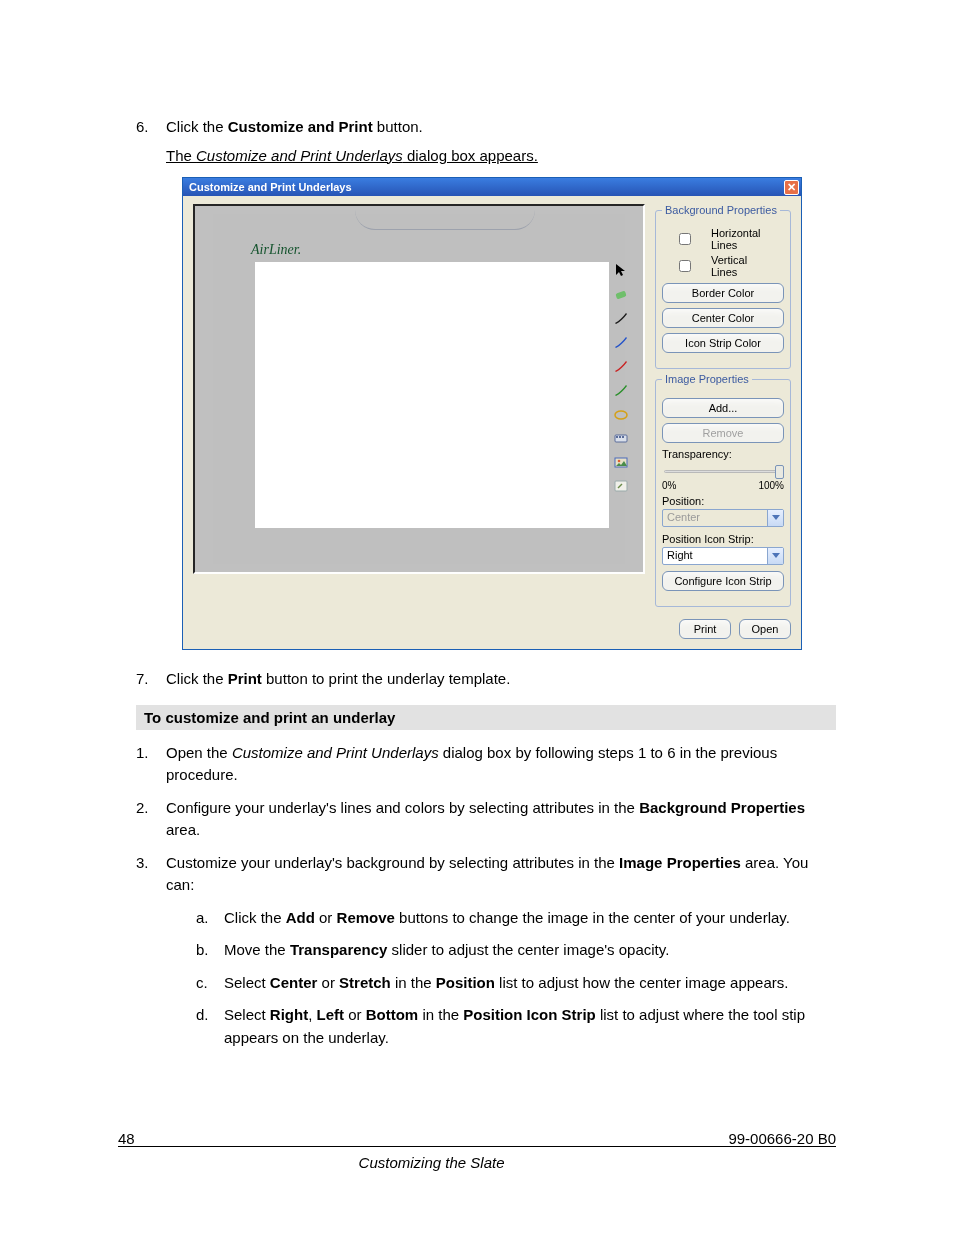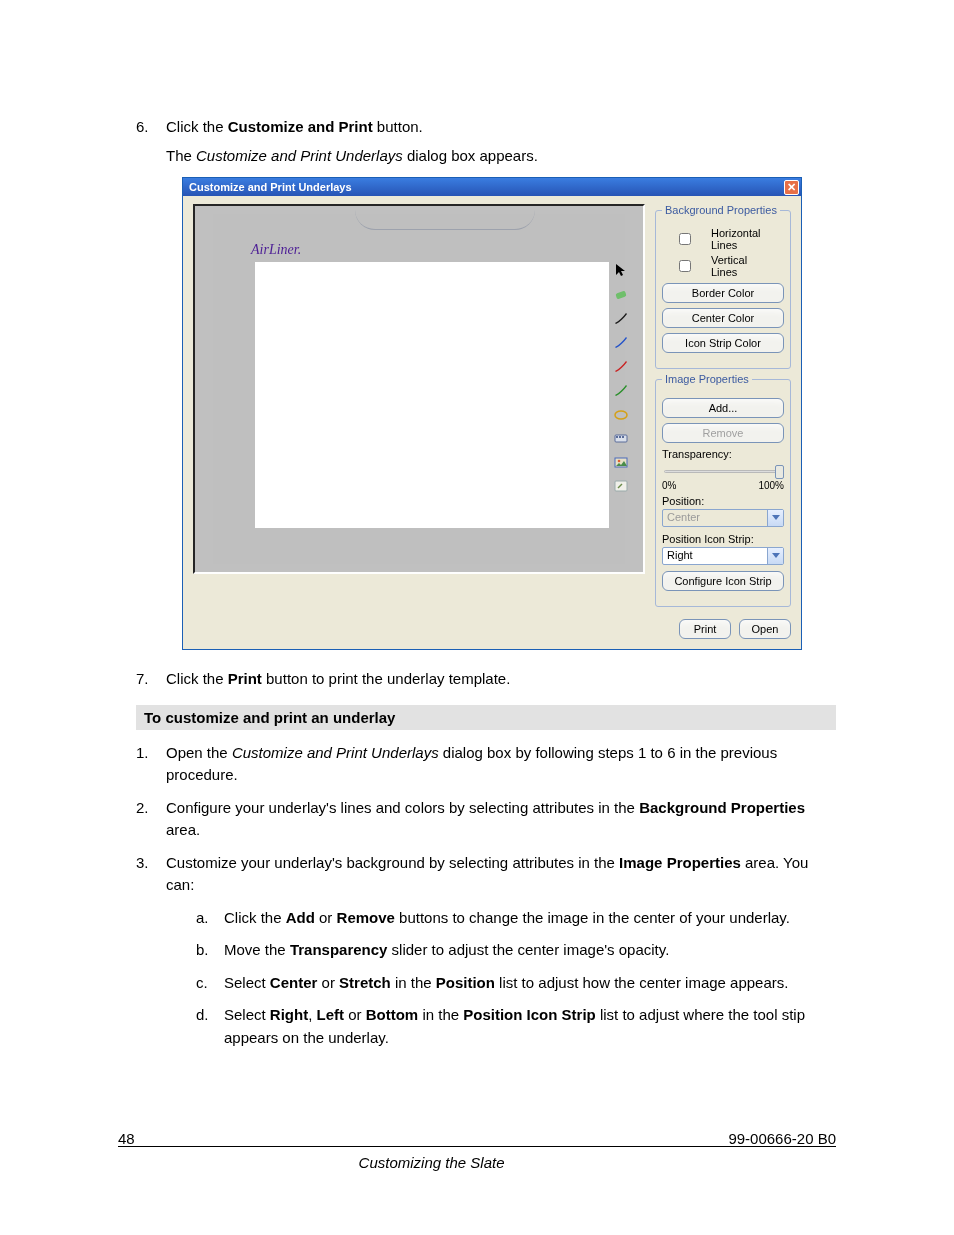--- a/index.html
+++ b/index.html
@@ -23,21 +23,21 @@
 
   
   .shot { width: 620px; margin: 10px 0 18px 72px; border: 1px solid #1b5fb5; background: #ece9d8; font-family: Tahoma, Verdana, sans-serif; font-size: 11px; color: #000; }
   .titlebar { height: 18px; background: linear-gradient(180deg,#3a7de0 0%,#2754b5 100%); display: flex; align-items: center; padding: 0 2px 0 6px; color: #fff; font-weight: bold; font-size: 11px; }
   .titlebar .title { flex: 1; }
   .titlebar .close { width: 15px; height: 15px; background: #e76f47; border: 1px solid #fff; border-radius: 2px; display: flex; align-items: center; justify-content: center; font-size: 11px; line-height: 1; cursor: default; }
   .dlg-body { display: flex; padding: 8px 10px 8px 10px; gap: 10px; }
   .preview-col { flex: 1; }
   .preview-frame { width: 100%; height: 370px; background: #c0c0c0; border: 2px inset #aeadad; border-top-color: #7a7a7a; border-left-color: #7a7a7a; border-bottom-color: #fefefe; border-right-color: #fefefe; position: relative; padding: 6px; }
   .sheet { position: absolute; top: 8px; left: 18px; right: 18px; bottom: 8px; background: #bfbfbf; }
-  .airliner { position: absolute; top: 36px; left: 56px; font-family: "Segoe Script", cursive; font-style: italic; font-size: 14px; color: #4c1d95; }
+  .airliner { position: absolute; top: 36px; left: 56px; font-family: "Segoe Script", cursive; font-style: italic; font-size: 14px; color: #14532d; }
   .topcurve { position: absolute; top: 4px; left: 160px; width: 180px; height: 20px; border-bottom: 1px solid #9da2ad; border-radius: 0 0 100px 100px; }
   .white-area { position: absolute; top: 56px; left: 60px; right: 34px; bottom: 44px; background: #fff; }
   .iconstrip { position: absolute; top: 56px; right: 12px; width: 20px; display: flex; flex-direction: column; gap: 8px; align-items: center; }
   .iconstrip .ic { width: 16px; height: 16px; display: flex; align-items: center; justify-content: center; font-size: 13px; }
 
   .side { width: 136px; display: flex; flex-direction: column; gap: 4px; }
   fieldset { border: 1px solid #a6b8d8; border-radius: 3px; padding: 8px 6px 10px 6px; }
   legend { color: #3b5aa0; font-size: 11px; padding: 0 3px; }
   .chk { display: flex; align-items: center; gap: 20px; margin: 3px 17px; font-size: 11px; }
   .chk input { width: 12px; height: 12px; }
@@ -48,21 +48,21 @@
   .slider-track { position: absolute; top: 8px; left: 2px; right: 2px; height: 3px; background: #ddd; border: 1px solid #b9b9b9; border-radius: 2px; }
   .slider-thumb { position: absolute; top: 3px; right: 0; width: 9px; height: 14px; background: #e9e9e1; border: 1px solid #7a94b8; border-radius: 2px; }
   .slider-labels { display: flex; justify-content: space-between; font-size: 10px; margin-top: 0px; }
   .combo { display: flex; border: 1px solid #8aa6cf; background: #fff; height: 18px; border-radius: 2px; margin: 1px 0 6px 0; }
   .combo.disabled { background: #ece9d8; color: #9a9a9a; }
   .combo .val { flex: 1; padding: 1px 4px; font-size: 11px; }
   .combo .dd { width: 16px; background: linear-gradient(180deg,#e6efff,#c8daf5); border-left: 1px solid #8aa6cf; display: flex; align-items: center; justify-content: center; }
   .combo .dd svg { width: 8px; height: 6px; }
   .dlg-footer { display: flex; justify-content: flex-end; gap: 8px; padding: 4px 10px 10px 10px; }
   .dlg-footer .xp-btn { width: 52px; margin: 0; }
-  .mtxt { margin-top: 6px; }
+  .mtxt { margin-top: 6px; text-decoration: underline; }
 </style>
 </head>
 <body>
 
 <div class="page">
 
   <div class="ol-num">
     <div class="num">6.</div>
     <div class="body">
       <span>Click the </span><span class="b">Customize and Print</span><span> button.</span>

